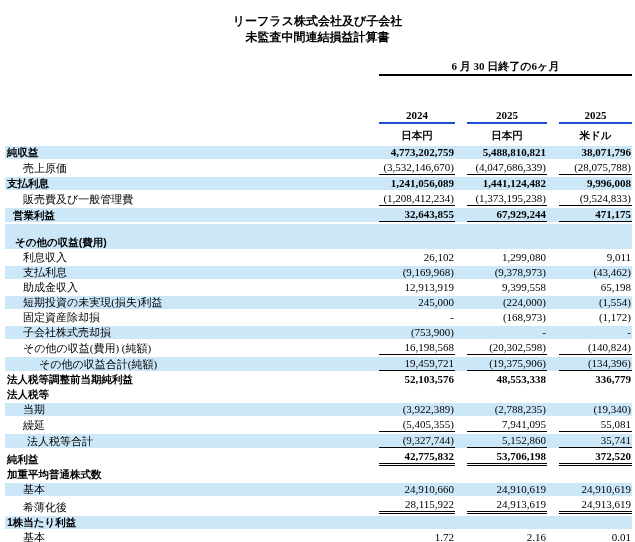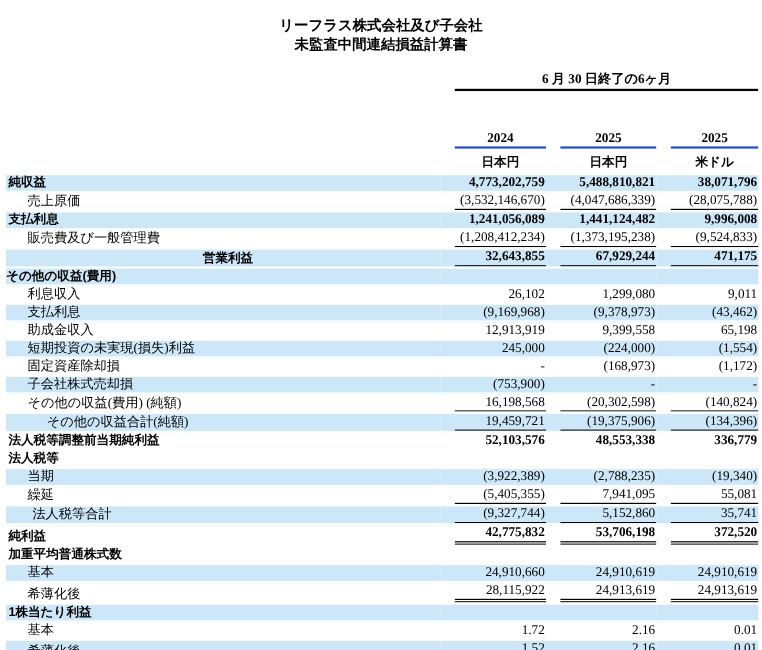--- a/index.html
+++ b/index.html
@@ -201,35 +201,35 @@
       </td>
       <td class="val">
         <div class="num u1">(1,373,195,238)</div>
       </td>
       <td class="val">
         <div class="num u1">(9,524,833)</div>
       </td>
     </tr>
         <tr class="blue bold">
       <td class="lbl">
-        <div class="txt" style="padding-left: 8px; text-align: center;">営業利益</div>
+        <div class="txt" style="padding-left: 8px;">営業利益</div>
       </td>
       <td class="val">
         <div class="num u1">32,643,855</div>
       </td>
       <td class="val">
         <div class="num u1">67,929,244</div>
       </td>
       <td class="val">
         <div class="num u1">471,175</div>
       </td>
     </tr>
         <tr class="blue bold">
       <td class="lbl">
-        <div class="txt" style="padding-left: 0;">その他の収益(費用)</div>
+        <div class="txt" style="padding-left: 10px; margin-top: 12px;">その他の収益(費用)</div>
       </td>
       <td class="val">
         <div class="num"></div>
       </td>
       <td class="val">
         <div class="num"></div>
       </td>
       <td class="val">
         <div class="num"></div>
       </td>

